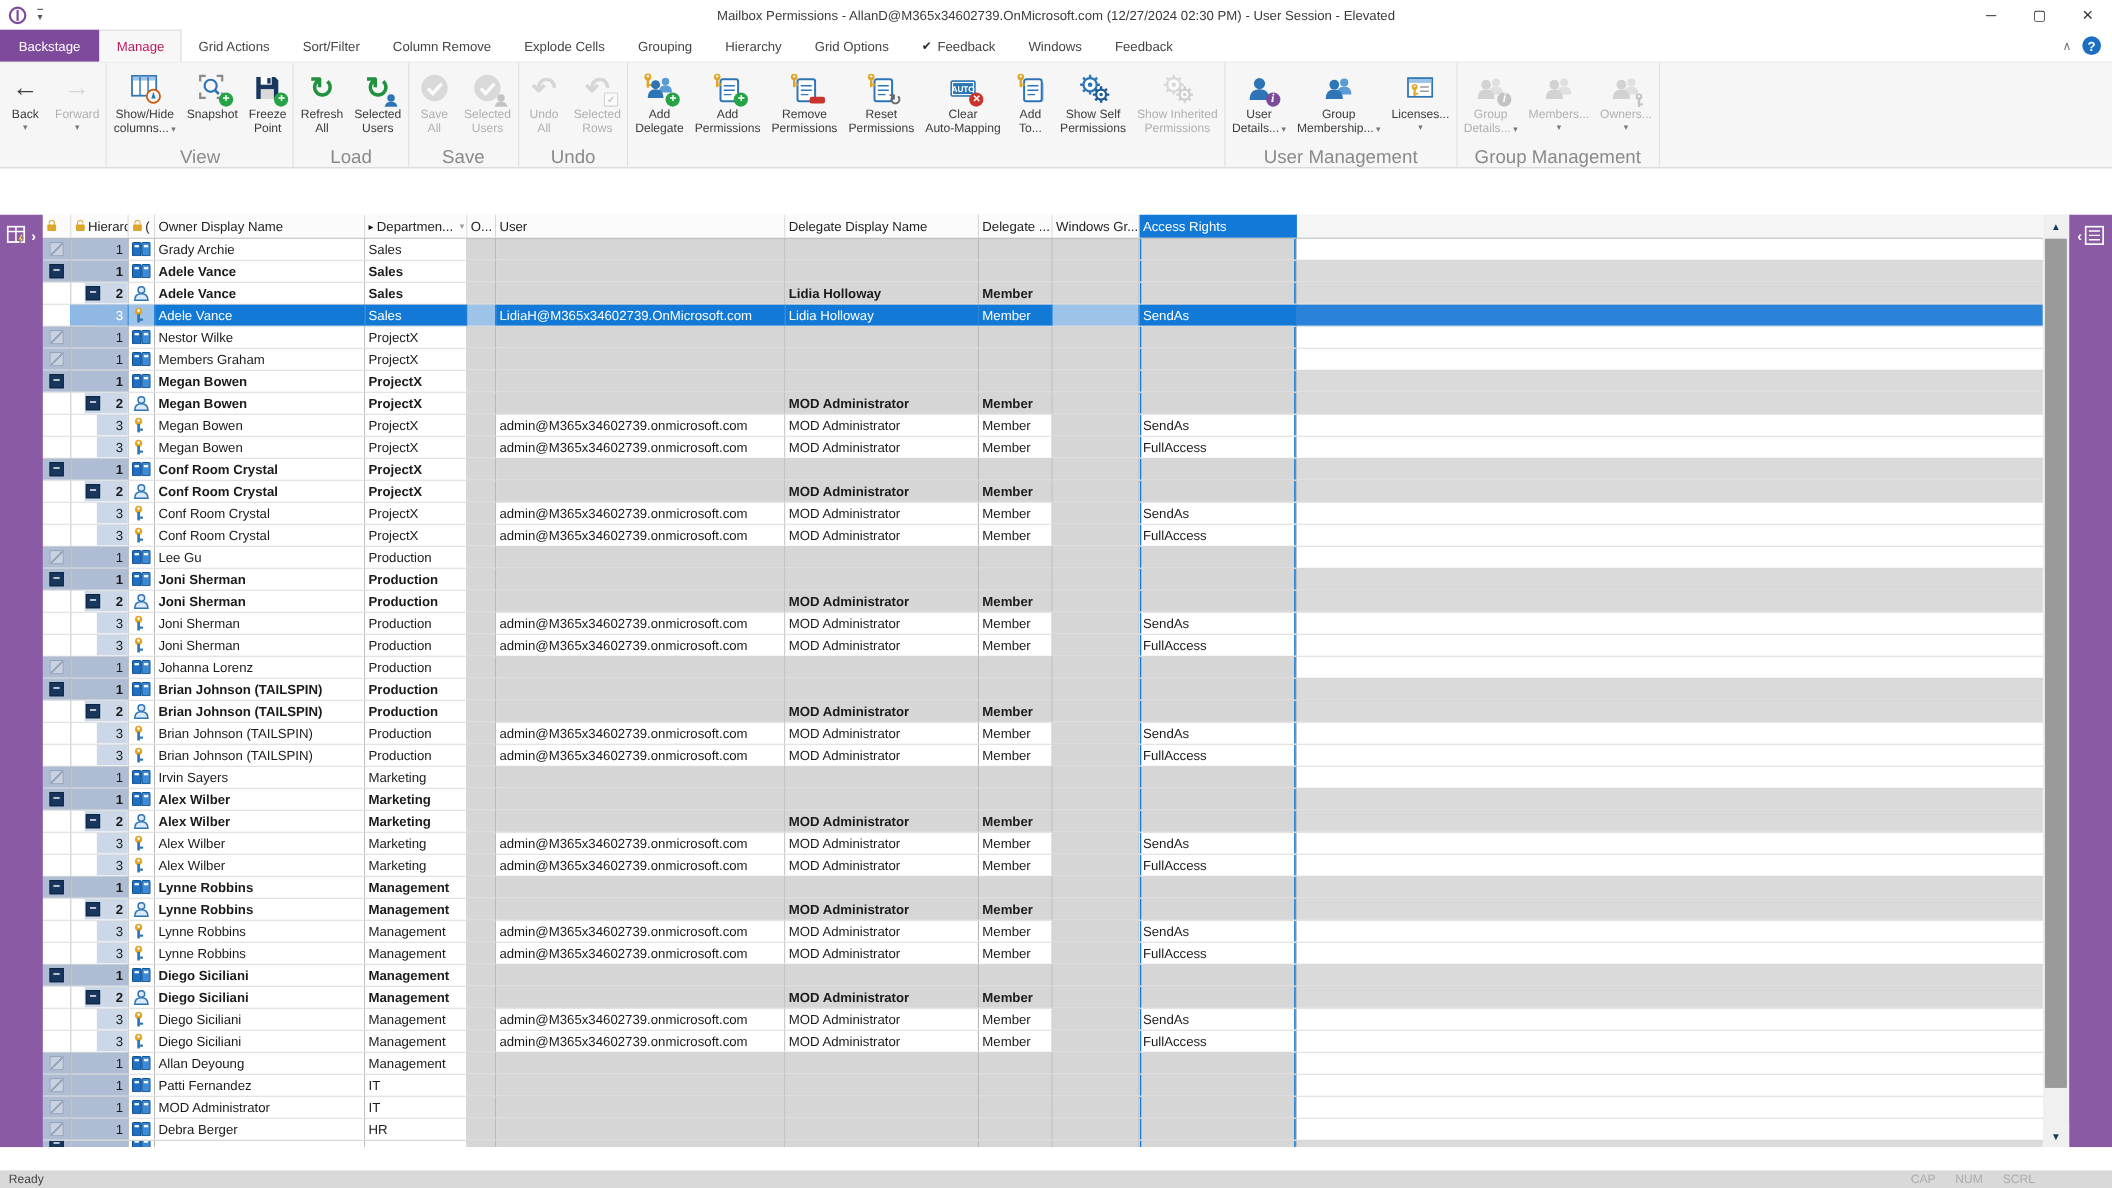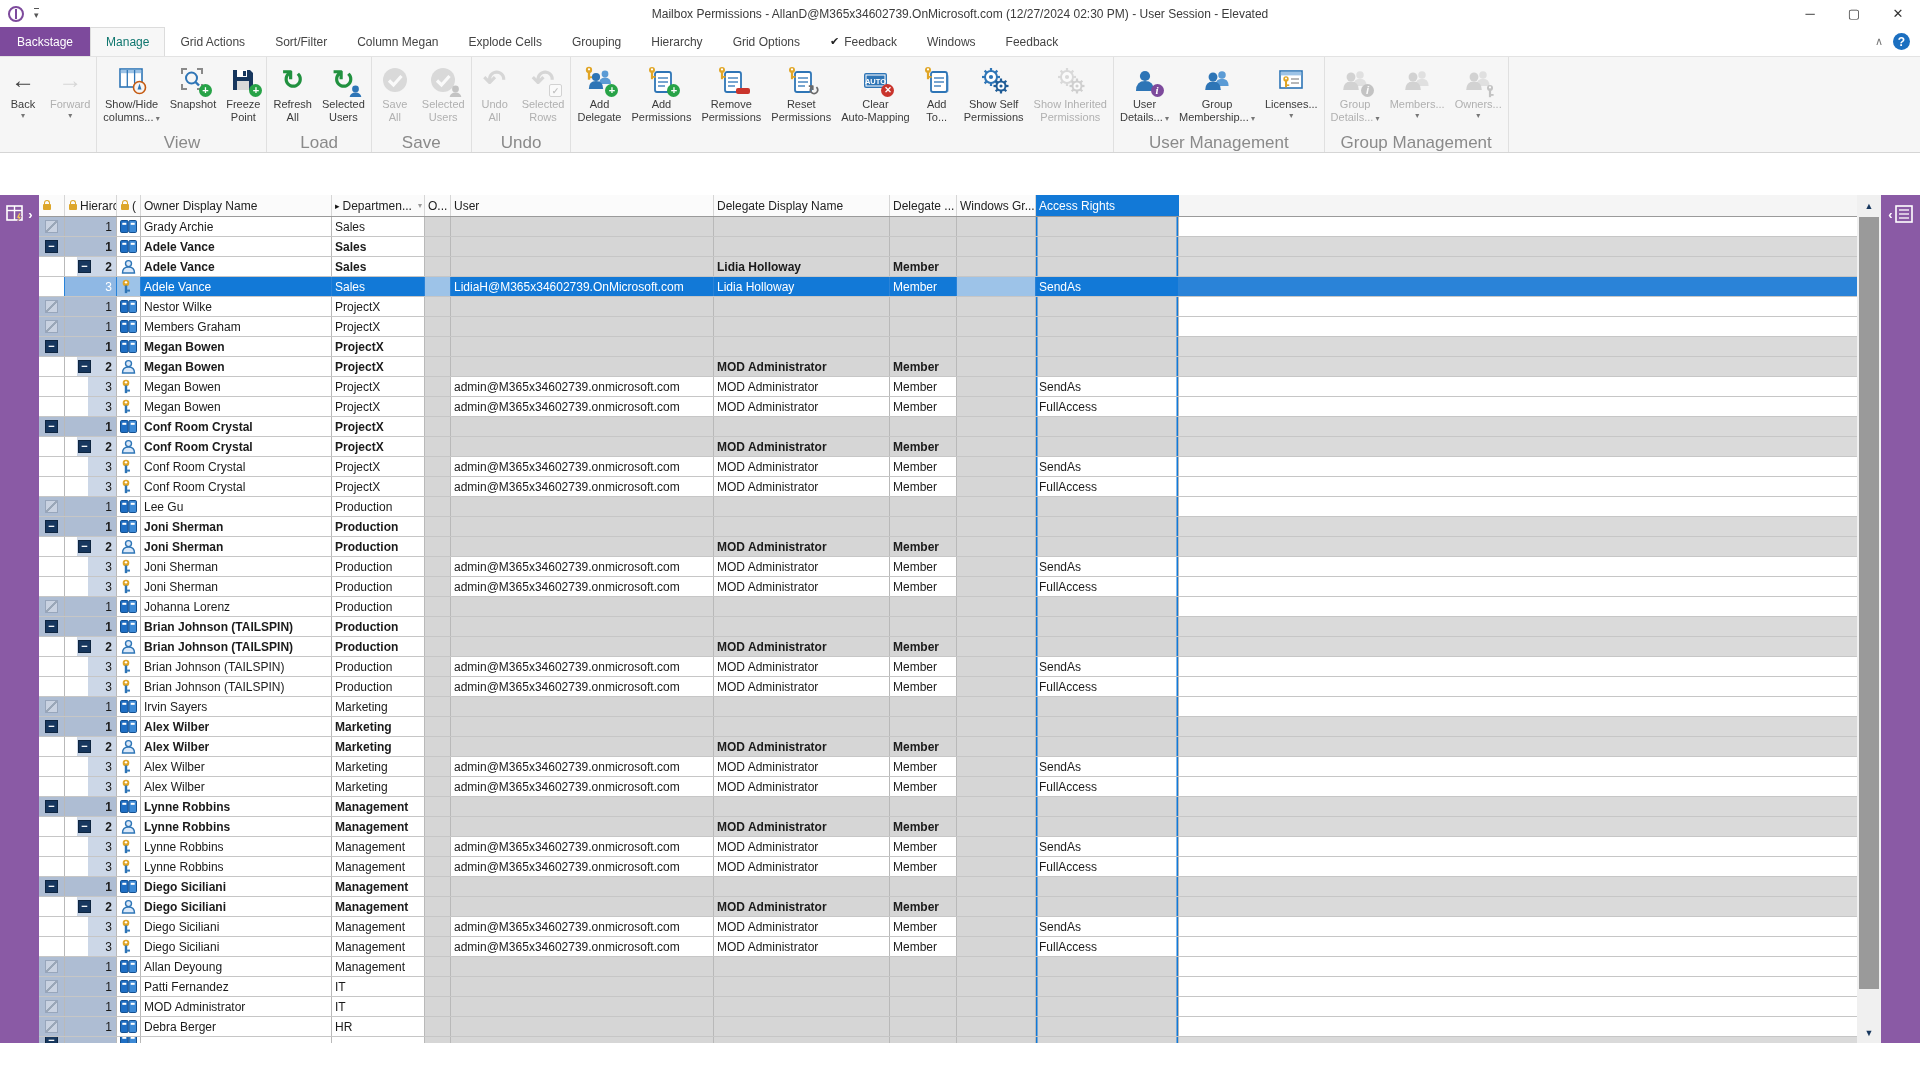--- a/index.html
+++ b/index.html
@@ -12,21 +12,21 @@
   #applogo::after{content:"";position:absolute;left:5px;top:1px;width:2px;height:10px;background:#7d4a9c;}
   #qat-caret{font-size:9px;color:#555;margin-left:10px;border-top:1px solid #555;padding-top:1px;}
   #title{position:absolute;left:0;right:0;text-align:center;font-size:12px;color:#3b3b3b;pointer-events:none;}
   .wbtns{margin-left:auto;display:flex;height:100%;}
   .wbtn{width:44px;height:100%;display:flex;align-items:center;justify-content:center;font-size:13px;color:#333;}
 
   
   #tabrow{position:absolute;top:27px;left:0;right:0;height:30px;background:#fff;display:flex;align-items:stretch;border-bottom:1px solid #e3e3e3;}
   .tab{display:flex;align-items:center;padding:0 15px;font-size:12px;color:#444;}
   .tab.backstage{background:#7d4a9c;color:#fff;padding:0 17px;}
-  .tab.active{background:#f7f7f7;color:#0f766e;border:1px solid #dcdcdc;border-bottom:none;}
+  .tab.active{background:#f7f7f7;color:#be185d;border:1px solid #dcdcdc;border-bottom:none;}
   .tab .chk{margin-right:5px;font-size:11px;color:#222;}
   #tabrow-right{margin-left:auto;display:flex;align-items:center;gap:10px;padding-right:10px;}
   #collapse-ribbon{color:#777;font-size:11px;}
   #help-btn{width:17px;height:17px;border-radius:50%;background:#1b6fc0;color:#fff;font-size:12px;font-weight:bold;display:flex;align-items:center;justify-content:center;}
 
   
   #ribbon{position:absolute;top:57px;left:0;right:0;height:96px;background:#f6f6f6;border-bottom:1px solid #d5d5d5;display:flex;overflow:hidden;}
   .rgroup{display:flex;flex-direction:column;border-right:1px solid #e0e0e0;padding:1px 1px 0;}
   .rbtns{flex:1;display:flex;align-items:flex-start;}
   .rbtn{display:flex;flex-direction:column;align-items:center;padding:4px 5px 0;min-width:42px;}
@@ -128,21 +128,21 @@
       <div class="tab active">
         <span>Manage</span>
       </div>
       <div class="tab ">
         <span>Grid Actions</span>
       </div>
       <div class="tab ">
         <span>Sort/Filter</span>
       </div>
       <div class="tab ">
-        <span>Column Megan</span>
+        <span>Column Remove</span>
       </div>
       <div class="tab ">
         <span>Explode Cells</span>
       </div>
       <div class="tab ">
         <span>Grouping</span>
       </div>
       <div class="tab ">
         <span>Hierarchy</span>
       </div>
@@ -2043,14 +2043,22 @@
           <div class="cell c-user" style="width: 263px; flex: 0 0 auto;"></div>
           <div class="cell c-ddn" style="width: 176px; flex: 0 0 auto;"></div>
           <div class="cell c-delegate" style="width: 67px; flex: 0 0 auto;"></div>
           <div class="cell c-dgroup" style="width: 79px; flex: 0 0 auto;"></div>
           <div class="cell c-access" style="width: 143px; flex: 0 0 auto;"></div>
           <div class="cell tail"></div>
         </div>
       </div>
   </div>
 
+  <div id="status2">
+    <span>Ready</span>
+    <div id="lockkeys">
+        <span>CAP</span>
+        <span>NUM</span>
+        <span>SCRL</span>
+      </div>
+  </div>
 
 </div>
 
 </body></html>

